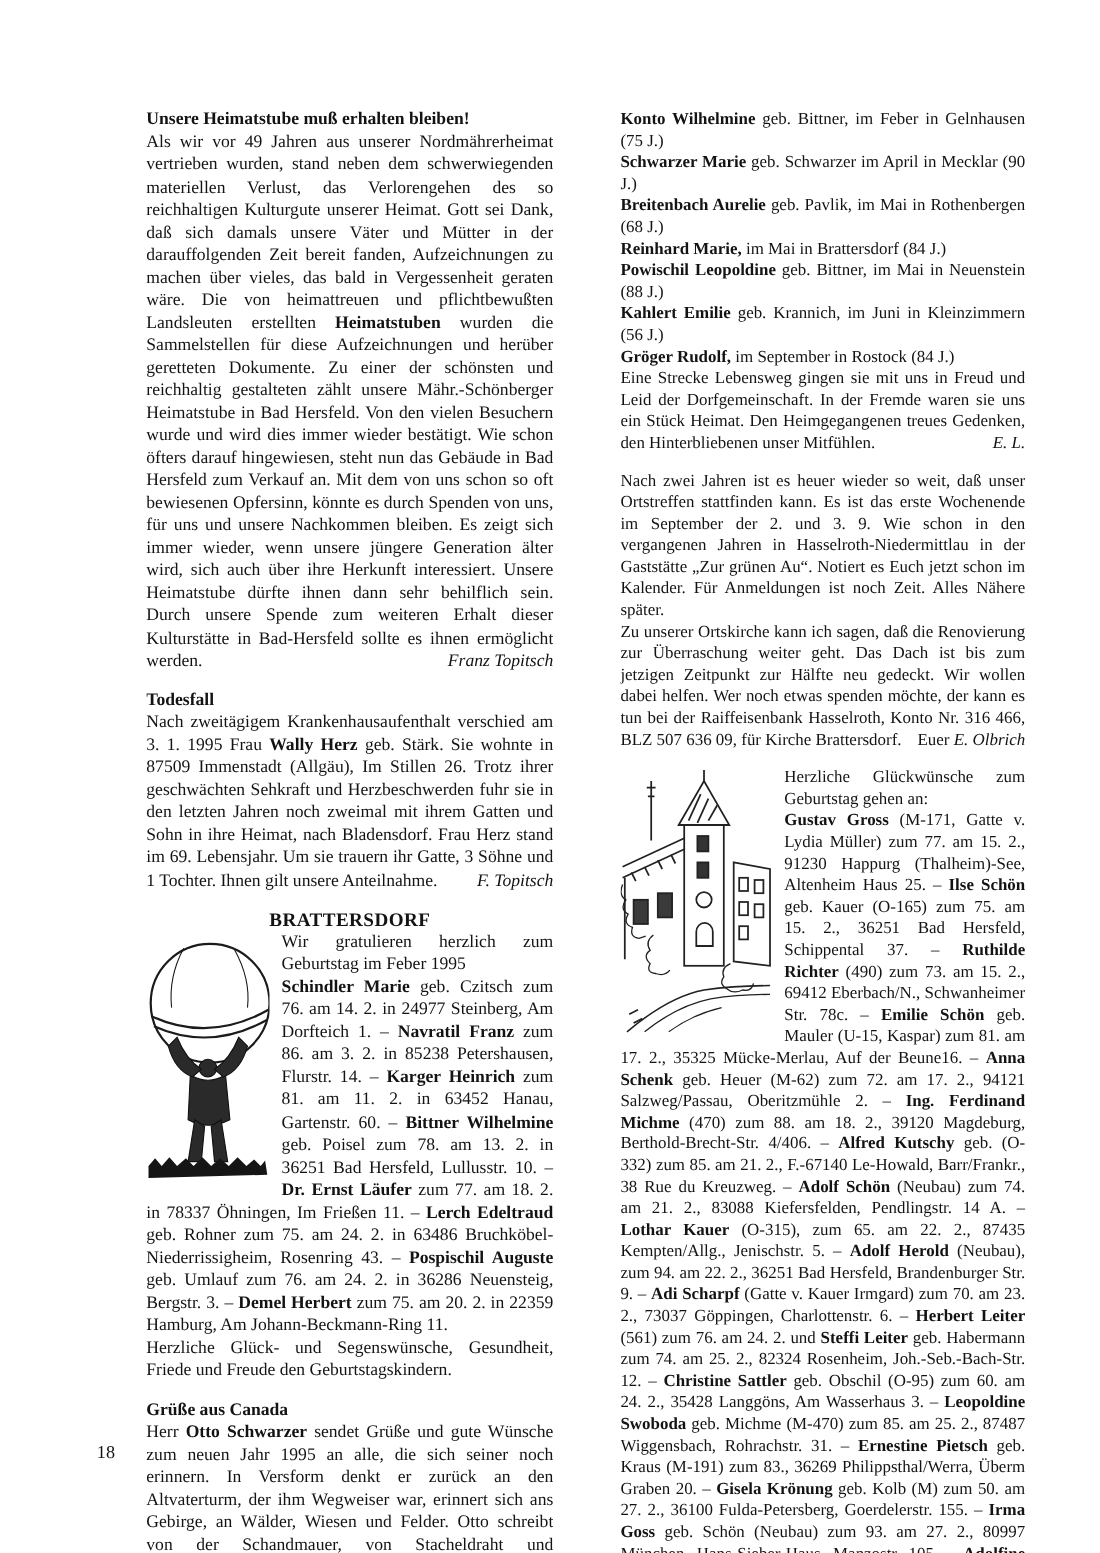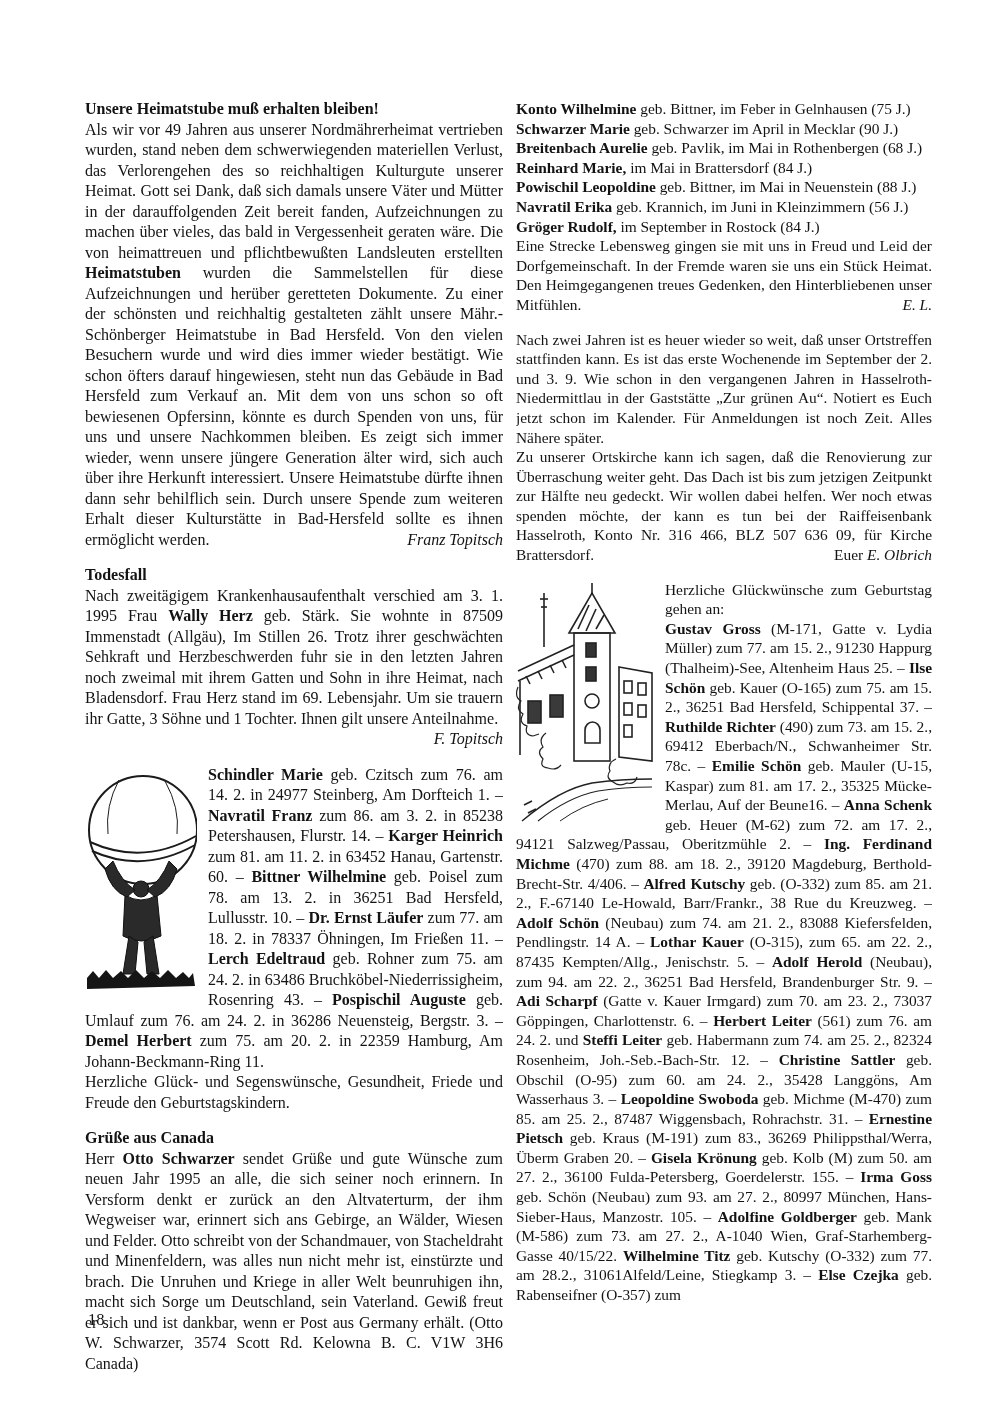--- a/index.html
+++ b/index.html
@@ -2,21 +2,21 @@
 <html><head>
 <meta charset="utf-8">
 <style>
   html,body{margin:0;padding:0;}
   body{width:1000px;height:1412px;background:#ffffff;color:#131313;
        font-family:"Liberation Serif", serif;position:relative;overflow:hidden;}
   .page{position:absolute;inset:0;background:#fff;}
   .col{position:absolute;top:99px;}
   .col.left{left:85px;width:418px;}
   .col.right{left:516px;width:416px;}
-  section{overflow:hidden;}
+  section{overflow:hidden;margin-left:48px;}
   section.gap{margin-top:15px;}
   .h{font-weight:bold;}
   .left .h,.left .para{font-size:16px;line-height:20.5px;}
   .right .h,.right .para{font-size:15.4px;line-height:19.6px;}
   .h.big{text-align:center;letter-spacing:0.4px;}
   .left .h.big{font-size:17.4px;}
   .right .h.big{font-size:16.8px;}
   .para{text-align:justify;}
   .sig{float:right;}
   .sig i{font-style:italic;font-family:Liberation Serif, serif;}
@@ -34,59 +34,61 @@
       <div class="h">Unsere Heimatstube muß erhalten bleiben!</div>
       <div class="para"><span>Als wir vor 49 Jahren aus unserer Nordmährerheimat vertrieben wurden, stand neben dem schwerwiegenden materiellen Verlust, das Verlorengehen des so reichhaltigen Kulturgute unserer Heimat. Gott sei Dank, daß sich damals unsere Väter und Mütter in der darauffolgenden Zeit bereit fanden, Aufzeichnungen zu machen über vieles, das bald in Vergessenheit geraten wäre. Die von heimattreuen und pflichtbewußten Landsleuten erstellten </span><b>Heimatstuben</b><span> wurden die Sammelstellen für diese Aufzeichnungen und herüber geretteten Dokumente. Zu einer der schönsten und reichhaltig gestalteten zählt unsere Mähr.-Schönberger Heimatstube in Bad Hersfeld. Von den vielen Besuchern wurde und wird dies immer wieder bestätigt. Wie schon öfters darauf hingewiesen, steht nun das Gebäude in Bad Hersfeld zum Verkauf an. Mit dem von uns schon so oft bewiesenen Opfersinn, könnte es durch Spenden von uns, für uns und unsere Nachkommen bleiben. Es zeigt sich immer wieder, wenn unsere jüngere Generation älter wird, sich auch über ihre Herkunft interessiert. Unsere Heimatstube dürfte ihnen dann sehr behilflich sein. Durch unsere Spende zum weiteren Erhalt dieser Kulturstätte in Bad-Hersfeld sollte es ihnen ermöglicht werden. </span><span class="sig"><i>Franz Topitsch</i></span></div>
     </section>
 
     <section class="gap">
       <div class="h">Todesfall</div>
       <div class="para"><span>Nach zweitägigem Krankenhausaufenthalt verschied am 3. 1. 1995 Frau </span><b>Wally Herz</b><span> geb. Stärk. Sie wohnte in 87509 Immenstadt (Allgäu), Im Stillen 26. Trotz ihrer geschwächten Sehkraft und Herzbeschwerden fuhr sie in den letzten Jahren noch zweimal mit ihrem Gatten und Sohn in ihre Heimat, nach Bladensdorf. Frau Herz stand im 69. Lebensjahr. Um sie trauern ihr Gatte, 3 Söhne und 1 Tochter. Ihnen gilt unsere Anteilnahme. </span><span class="sig"><i>F. Topitsch</i></span></div>
     </section>
 
     <section class="gap">
+      <div class="h big">BRATTERSDORF</div>
       <svg class="img" width="112" height="228" viewBox="0 0 112 228" role="img" aria-label="Zeichnung: Figur traegt Weltkugel">
         <g stroke="#1b1b1b" stroke-width="2" fill="none">
           <circle cx="58" cy="62" r="54"></circle>
           <path d="M5,74 Q58,98 111,68"></path>
           <path d="M7,83 Q58,106 110,77"></path>
           <path d="M34,12 Q20,38 23,66" stroke-width="1"></path>
           <path d="M80,13 Q95,40 92,66" stroke-width="1"></path>
         </g>
         <g fill="#2a2a2a" stroke="#111" stroke-width="1">
           <circle cx="56" cy="121" r="8"></circle>
           <path d="M40,127 Q56,137 72,127 L76,168 Q56,178 38,168 Z"></path>
           <path d="M42,129 Q26,123 20,101 L28,93 Q36,113 50,122 Z"></path>
           <path d="M70,129 Q86,123 92,101 L84,93 Q76,113 62,122 Z"></path>
           <path d="M44,168 L38,206 L50,206 L53,174 Z"></path>
           <path d="M68,168 L74,206 L62,206 L59,174 Z"></path>
         </g>
         <path d="M2,210 l6,-7 6,7 7,-8 7,8 8,-7 7,7 8,-8 8,8 8,-7 8,7 8,-8 8,8 7,-6 6,6 4,-5 2,13 -108,3 Z" fill="#151515" stroke="none"></path>
       </svg>
+      <div class="para">Wir gratulieren herzlich zum Geburtstag im Feber 1995</div>
       <div class="para"><b>Schindler Marie</b><span> geb. Czitsch zum 76. am 14. 2. in 24977 Steinberg, Am Dorfteich 1. – </span><b>Navratil Franz</b><span> zum 86. am 3. 2. in 85238 Petershausen, Flurstr. 14. – </span><b>Karger Heinrich</b><span> zum 81. am 11. 2. in 63452 Hanau, Gartenstr. 60. – </span><b>Bittner Wilhelmine</b><span> geb. Poisel zum 78. am 13. 2. in 36251 Bad Hersfeld, Lullusstr. 10. – </span><b>Dr. Ernst Läufer</b><span> zum 77. am 18. 2. in 78337 Öhningen, Im Frießen 11. – </span><b>Lerch Edeltraud</b><span> geb. Rohner zum 75. am 24. 2. in 63486 Bruchköbel-Niederrissigheim, Rosenring 43. – </span><b>Pospischil Auguste</b><span> geb. Umlauf zum 76. am 24. 2. in 36286 Neuensteig, Bergstr. 3. – </span><b>Demel Herbert</b><span> zum 75. am 20. 2. in 22359 Hamburg, Am Johann-Beckmann-Ring 11.</span></div>
       <div class="para">Herzliche Glück- und Segenswünsche, Gesundheit, Friede und Freude den Geburtstagskindern.</div>
     </section>
 
     <section class="gap">
       <div class="h">Grüße aus Canada</div>
       <div class="para"><span>Herr </span><b>Otto Schwarzer</b><span> sendet Grüße und gute Wünsche zum neuen Jahr 1995 an alle, die sich seiner noch erinnern. In Versform denkt er zurück an den Altvaterturm, der ihm Wegweiser war, erinnert sich ans Gebirge, an Wälder, Wiesen und Felder. Otto schreibt von der Schandmauer, von Stacheldraht und Minenfeldern, was alles nun nicht mehr ist, einstürzte und brach. Die Unruhen und Kriege in aller Welt beunruhigen ihn, macht sich Sorge um Deutschland, sein Vaterland. Gewiß freut er sich und ist dankbar, wenn er Post aus Germany erhält. (Otto W. Schwarzer, 3574 Scott Rd. Kelowna B. C. V1W 3H6 Canada)</span></div>
     </section>
 
   </div>
 
   <div class="col right">
 
     <section>
       <div>
           <div class="para"><b>Konto Wilhelmine</b><span> geb. Bittner, im Feber in Gelnhausen (75 J.)</span></div>
           <div class="para"><b>Schwarzer Marie</b><span> geb. Schwarzer im April in Mecklar (90 J.)</span></div>
           <div class="para"><b>Breitenbach Aurelie</b><span> geb. Pavlik, im Mai in Rothenbergen (68 J.)</span></div>
           <div class="para"><b>Reinhard Marie,</b><span> im Mai in Brattersdorf (84 J.)</span></div>
           <div class="para"><b>Powischil Leopoldine</b><span> geb. Bittner, im Mai in Neuenstein (88 J.)</span></div>
-          <div class="para"><b>Navratil Erika</b><span> geb. Krannich, im Juni in Kleinzimmern (56 J.)</span></div>
+          <div class="para"><b>Kahlert Emilie</b><span> geb. Krannich, im Juni in Kleinzimmern (56 J.)</span></div>
           <div class="para"><b>Gröger Rudolf,</b><span> im September in Rostock (84 J.)</span></div>
         </div>
       <div class="para"><span>Eine Strecke Lebensweg gingen sie mit uns in Freud und Leid der Dorfgemeinschaft. In der Fremde waren sie uns ein Stück Heimat. Den Heimgegangenen treues Gedenken, den Hinterbliebenen unser Mitfühlen. </span><span class="sig"><i>E. L.</i></span></div>
     </section>
 
     <section class="gap">
       <div class="para">Nach zwei Jahren ist es heuer wieder so weit, daß unser Ortstreffen stattfinden kann. Es ist das erste Wochenende im September der 2. und 3. 9. Wie schon in den vergangenen Jahren in Hasselroth-Niedermittlau in der Gaststätte „Zur grünen Au“. Notiert es Euch jetzt schon im Kalender. Für Anmeldungen ist noch Zeit. Alles Nähere später.</div>
       <div class="para"><span>Zu unserer Ortskirche kann ich sagen, daß die Renovierung zur Überraschung weiter geht.  Das Dach ist bis zum jetzigen Zeitpunkt zur Hälfte neu gedeckt. Wir wollen dabei helfen. Wer noch etwas spenden möchte, der kann es tun bei der Raiffeisenbank Hasselroth, Konto Nr. 316 466, BLZ 507 636 09, für Kirche Brattersdorf. </span><span class="sig"><span>Euer </span><i>E. Olbrich</i></span></div>
     </section>
 

